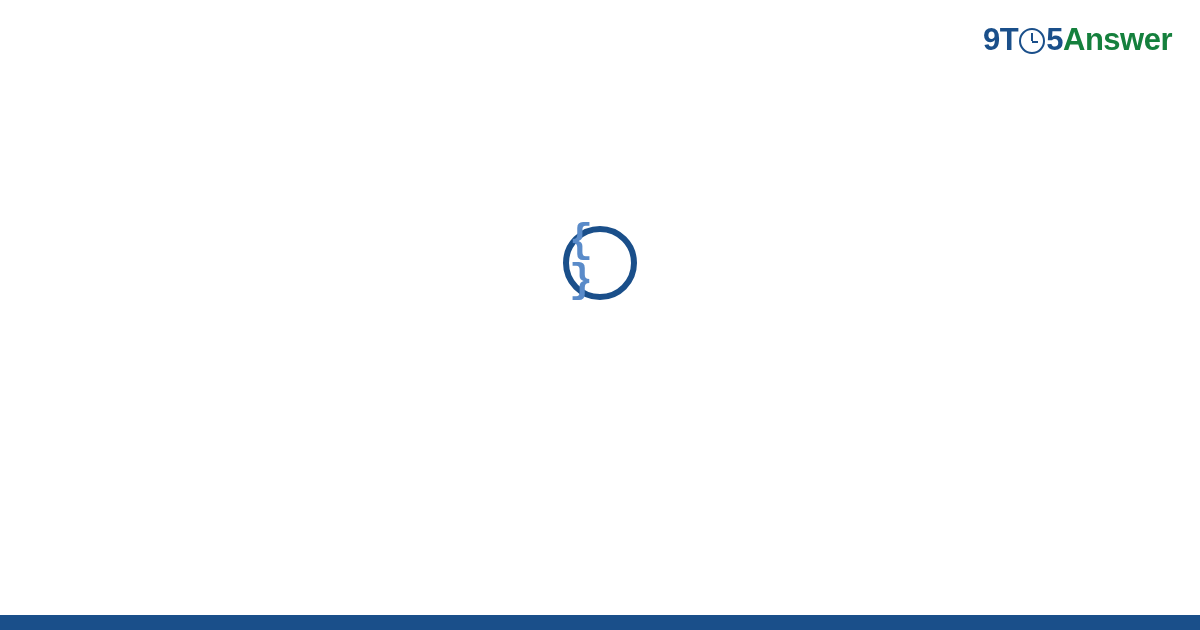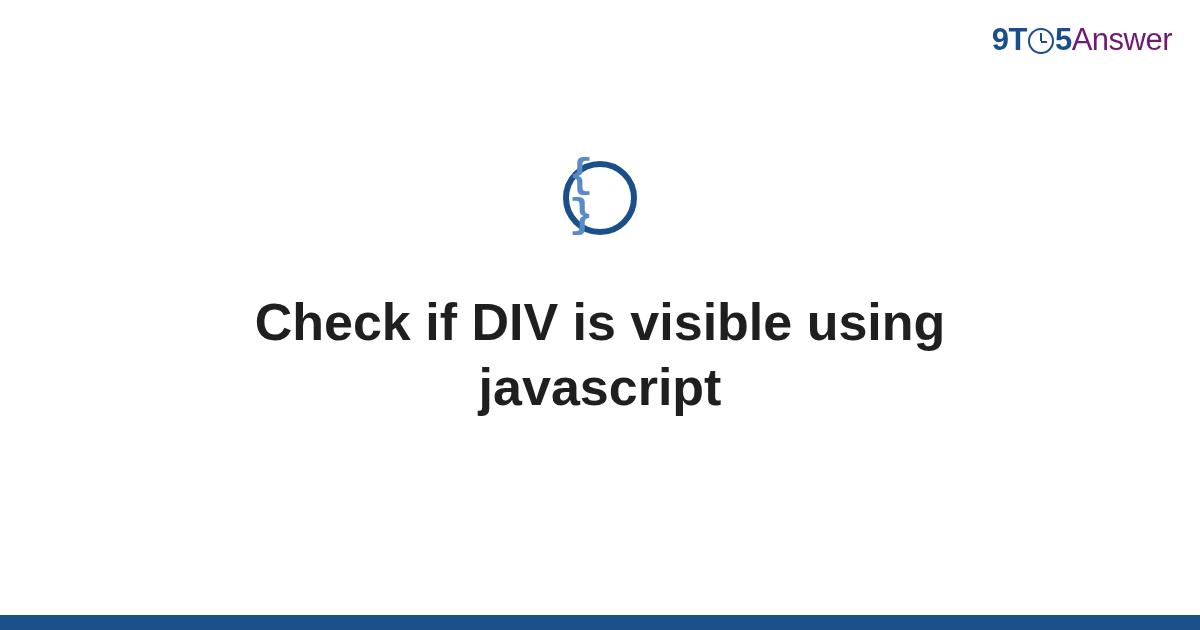--- a/index.html
+++ b/index.html
@@ -60,22 +60,22 @@
     width: 6px;
     height: 2px;
     background: #1a4f8a;
     top: 11px;
     left: 50%;
   }
   .logo .five {
     font-weight: 600;
   }
   .logo .answer {
-    font-weight: 400;
-    color: #701a75;
+    font-weight: 700;
+    color: #15803d;
     text-align: center;
   }
   .content {
     position: absolute;
     top: 0;
     left: 0;
     width: 100%;
     height: 615px;
     display: flex;
     flex-direction: column;
@@ -129,16 +129,15 @@
   <span class="t">T</span>
   <span class="clock-o"></span>
   <span class="five">5</span>
   <span class="answer">Answer</span>
 </div>
 
 <div class="content">
   <div class="category-icon">
     <span class="braces">{ }</span>
   </div>
-  <h1 class="title">Check if DIV is visible using javascript</h1>
 </div>
 
 <div class="footer-bar"></div>
 
 </body></html>

